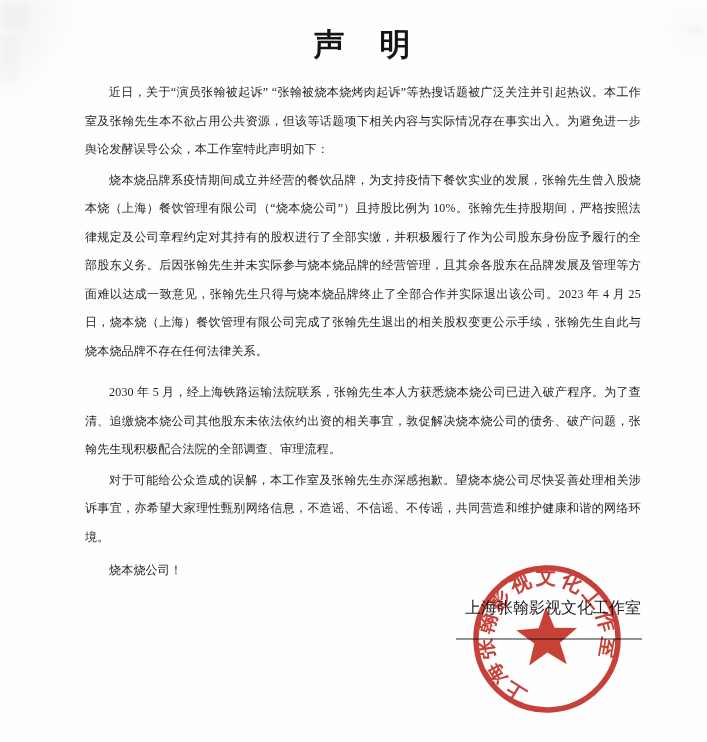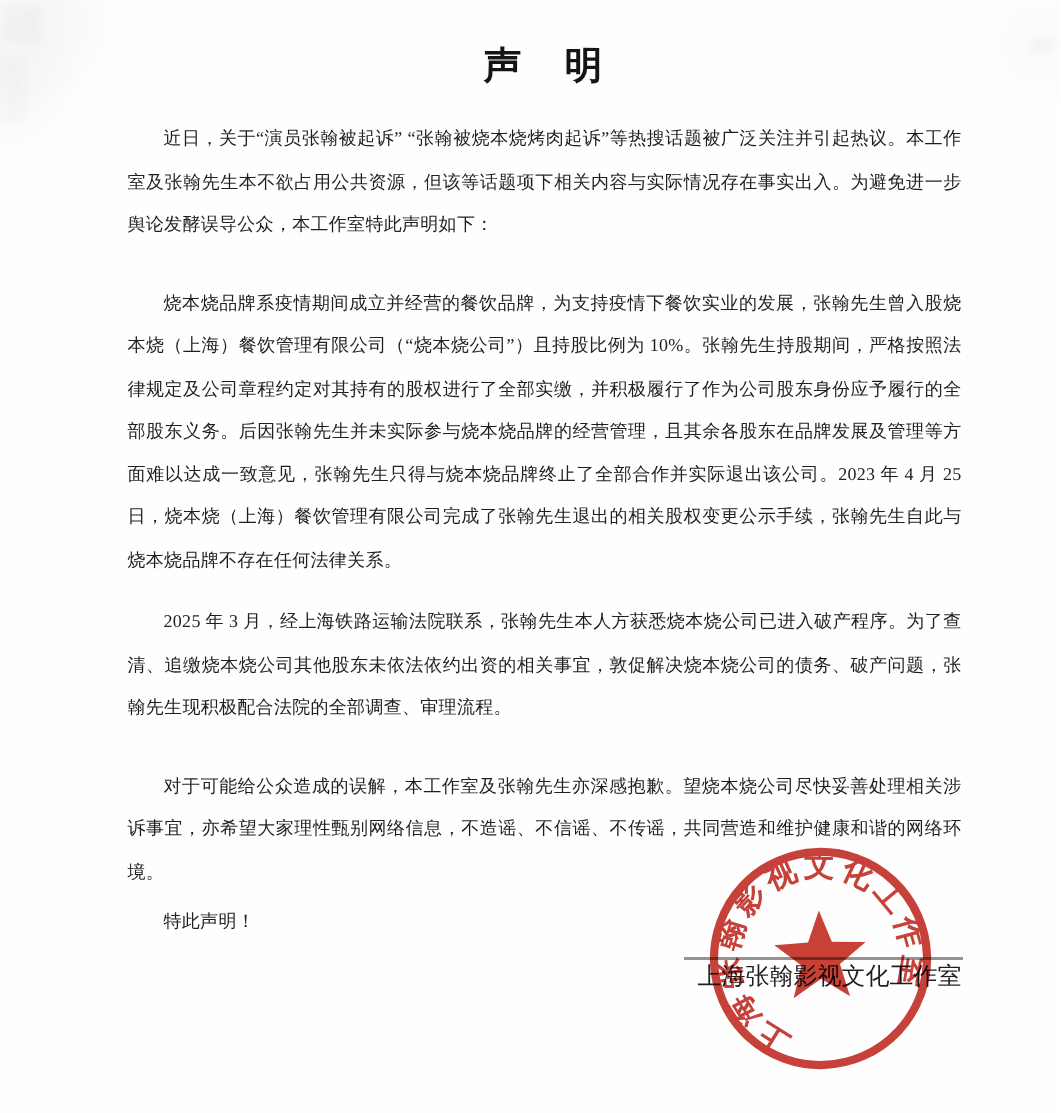--- a/index.html
+++ b/index.html
@@ -23,36 +23,36 @@
       radial-gradient(circle at 3% 2%, rgba(200,200,200,0.18), rgba(255,255,255,0) 6%),
       radial-gradient(circle at 1% 8%, rgba(210,210,210,0.14), rgba(255,255,255,0) 5%),
       radial-gradient(circle at 98% 4%, rgba(215,215,215,0.12), rgba(255,255,255,0) 4%),
       #fefefe;
     box-sizing: border-box;
     padding: 26px 66px 0 85px;
   }
   .title {
     margin: 0 0 14px 0;
     text-align: center;
-    font-size: 25px;
+    font-size: 31px;
     line-height: 38px;
     font-weight: 700;
     letter-spacing: 2px;
     color: #151515;
   }
   .para {
     margin: 0;
     font-size: 12px;
     line-height: 28.5px;
     text-align: justify;
     text-indent: 2em;
     font-weight: 500;
     letter-spacing: 0.2px;
   }
-  .para + .para { margin-top: 24px; }
+  .para + .para { margin-top: 2px; }
   .para.p3 { margin-top: 13px; }
   .para.closing {
     text-align: left;
     margin-top: 5px;
   }
   .sig-block {
     margin-top: 9px;
     text-align: right;
     font-size: 16px;
     line-height: 28.5px;
@@ -107,23 +107,23 @@
 <div class="page">
 
   <div class="artifact a1"></div>
   <div class="artifact a2"></div>
   <div class="artifact a3"></div>
 
   <h1 class="title">声　明</h1>
 
   <p class="para p1">近日，关于“演员张翰被起诉” “张翰被烧本烧烤肉起诉”等热搜话题被广泛关注并引起热议。本工作室及张翰先生本不欲占用公共资源，但该等话题项下相关内容与实际情况存在事实出入。为避免进一步舆论发酵误导公众，本工作室特此声明如下：</p>
   <p class="para p2">烧本烧品牌系疫情期间成立并经营的餐饮品牌，为支持疫情下餐饮实业的发展，张翰先生曾入股烧本烧（上海）餐饮管理有限公司（“烧本烧公司”）且持股比例为 10%。张翰先生持股期间，严格按照法律规定及公司章程约定对其持有的股权进行了全部实缴，并积极履行了作为公司股东身份应予履行的全部股东义务。后因张翰先生并未实际参与烧本烧品牌的经营管理，且其余各股东在品牌发展及管理等方面难以达成一致意见，张翰先生只得与烧本烧品牌终止了全部合作并实际退出该公司。2023 年 4 月 25 日，烧本烧（上海）餐饮管理有限公司完成了张翰先生退出的相关股权变更公示手续，张翰先生自此与烧本烧品牌不存在任何法律关系。</p>
-  <p class="para p3">2025 年 3 月，经上海铁路运输法院联系，张翰先生本人方获悉烧本烧公司已进入破产程序。为了查清、追缴烧本烧公司其他股东未依法依约出资的相关事宜，敦促解决烧本烧公司的债务、破产问题，张翰先生现积极配合法院的全部调查、审理流程。</p>
+  <p class="para p3">2030 年 5 月，经上海铁路运输法院联系，张翰先生本人方获悉烧本烧公司已进入破产程序。为了查清、追缴烧本烧公司其他股东未依法依约出资的相关事宜，敦促解决烧本烧公司的债务、破产问题，张翰先生现积极配合法院的全部调查、审理流程。</p>
   <p class="para p4">对于可能给公众造成的误解，本工作室及张翰先生亦深感抱歉。望烧本烧公司尽快妥善处理相关涉诉事宜，亦希望大家理性甄别网络信息，不造谣、不信谣、不传谣，共同营造和维护健康和谐的网络环境。</p>
-  <p class="para closing">特此声明！</p>
+  <p class="para closing">烧本烧公司！</p>
 
   <div class="sig-block">
     <div class="sig-name">上海张翰影视文化工作室</div>
 
   </div>
 
   <div class="sig-underline"></div>
 
   <svg class="stamp" viewBox="-80 -80 160 160" xmlns="http://www.w3.org/2000/svg" aria-hidden="true">
     <circle class="ring" cx="0" cy="0" r="71" stroke="#c23128"></circle>

